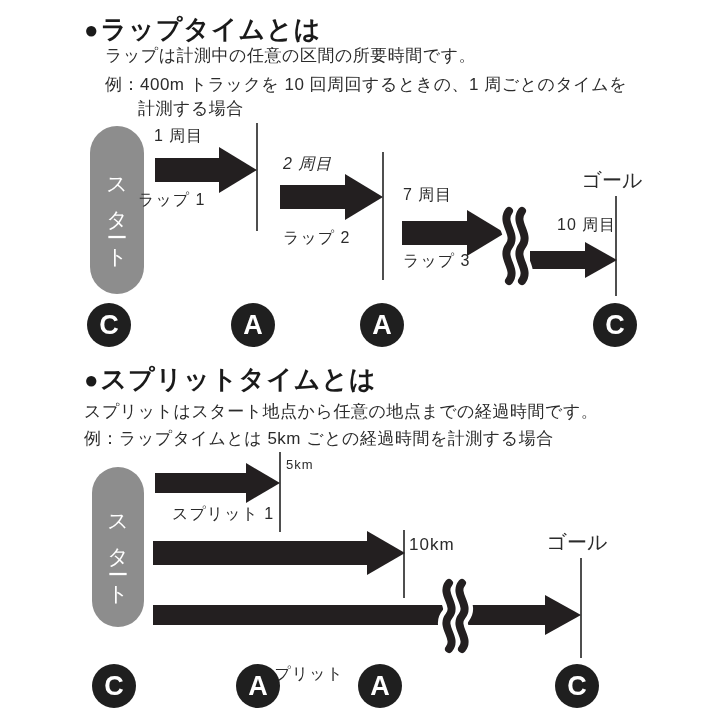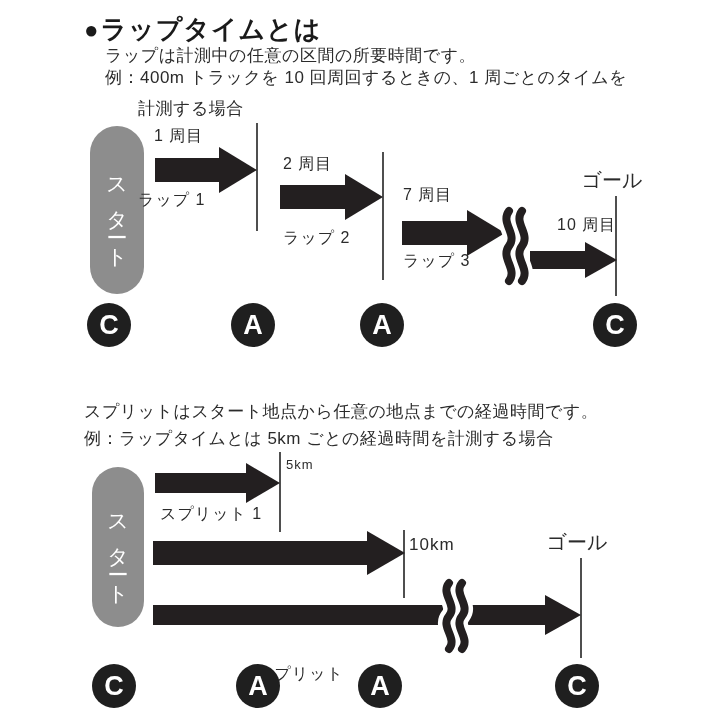--- a/index.html
+++ b/index.html
@@ -39,37 +39,37 @@
 </style>
 </head>
 <body>
 
 <div class="page">
 
   <div class="sec-title" style="left:84px;top:12px;">
     <span class="bullet">●</span><span>ラップタイムとは</span>
   </div>
   <div class="sec-text" style="left:105px;top:44px;">ラップは計測中の任意の区間の所要時間です。</div>
-  <div class="sec-text" style="left:105px;top:66px;">例：400m トラックを 10 回周回するときの、1 周ごとのタイムを</div>
+  <div class="sec-text" style="left:105px;top:73px;">例：400m トラックを 10 回周回するときの、1 周ごとのタイムを</div>
   <div class="sec-text" style="left:138px;top:97px;">計測する場合</div>
 
   <div class="start-pill" style="left:90px;top:126px;width:54px;height:168px;">スタート</div>
 
   <div class="vline" style="left:256px;top:123px;height:108px;"></div>
   <div class="vline" style="left:382px;top:152px;height:128px;"></div>
   <div class="vline" style="left:615px;top:196px;height:100px;"></div>
 
   <div class="dlabel" style="left:154px;top:126px;">1 周目</div>
   <div class="arrow" style="left:155px;top:147px;width:102px;height:46px;">
     <div class="shaft" style="height:24px;"></div>
     <div class="head" style="border-top:23px solid transparent;border-bottom:23px solid transparent;border-left:38px solid var(--ink);"></div>
   </div>
   <div class="dlabel" style="left:138px;top:190px;">ラップ 1</div>
 
-  <div class="dlabel" style="left:283px;top:154px;">2 周目</div>
+  <div class="dlabel" style="left:283px;top:154px;font-style:italic;">2 周目</div>
   <div class="arrow" style="left:280px;top:174px;width:103px;height:46px;">
     <div class="shaft" style="height:24px;"></div>
     <div class="head" style="border-top:23px solid transparent;border-bottom:23px solid transparent;border-left:38px solid var(--ink);"></div>
   </div>
   <div class="dlabel" style="left:283px;top:217px;margin-top:11px;">ラップ 2</div>
 
   <div class="dlabel" style="left:403px;top:185px;">7 周目</div>
   <div class="arrow" style="left:402px;top:210px;width:103px;height:46px;">
     <div class="shaft" style="height:24px;"></div>
     <div class="head" style="border-top:23px solid transparent;border-bottom:23px solid transparent;border-left:38px solid var(--ink);"></div>
@@ -91,35 +91,38 @@
     <div class="head" style="border-top:18px solid transparent;border-bottom:18px solid transparent;border-left:32px solid var(--ink);"></div>
   </div>
 
   <div class="goal-label" style="left:612px;top:167px;">ゴール</div>
 
   <div class="btn-circle" style="left:87px;top:303px;">C</div>
   <div class="btn-circle" style="left:231px;top:303px;">A</div>
   <div class="btn-circle" style="left:360px;top:303px;">A</div>
   <div class="btn-circle" style="left:593px;top:303px;">C</div>
 
+  <div class="sec-title" style="left:84px;top:362px;">
+    <span class="bullet">●</span><span>スプリットタイムとは</span>
+  </div>
   <div class="sec-text" style="left:84px;top:400px;">スプリットはスタート地点から任意の地点までの経過時間です。</div>
   <div class="sec-text" style="left:84px;top:427px;">例：ラップタイムとは 5km ごとの経過時間を計測する場合</div>
 
   <div class="start-pill" style="left:92px;top:467px;width:52px;height:160px;">スタート</div>
 
   <div class="vline" style="left:279px;top:452px;height:80px;"></div>
   <div class="vline" style="left:403px;top:530px;height:68px;"></div>
   <div class="vline" style="left:580px;top:558px;height:100px;"></div>
 
   <div class="arrow" style="left:155px;top:463px;width:125px;height:40px;">
     <div class="shaft" style="height:20px;"></div>
     <div class="head" style="border-top:20px solid transparent;border-bottom:20px solid transparent;border-left:34px solid var(--ink);"></div>
   </div>
   <div class="dlabel" style="left:286px;top:457px;font-size:13px;">5km</div>
-  <div class="dlabel" style="left:160px;top:504px;">スプリット 1</div>
+  <div class="dlabel" style="left:172px;top:504px;">スプリット 1</div>
 
   <div class="arrow" style="left:153px;top:531px;width:252px;height:44px;">
     <div class="shaft" style="height:24px;"></div>
     <div class="head" style="border-top:22px solid transparent;border-bottom:22px solid transparent;border-left:38px solid var(--ink);"></div>
   </div>
   <div class="dlabel" style="left:409px;top:535px;font-size:17px;">10km</div>
 
   <div class="arrow" style="left:153px;top:595px;width:428px;height:40px;">
     <div class="shaft" style="height:20px;"></div>
     <div class="head" style="border-top:20px solid transparent;border-bottom:20px solid transparent;border-left:36px solid var(--ink);"></div>

